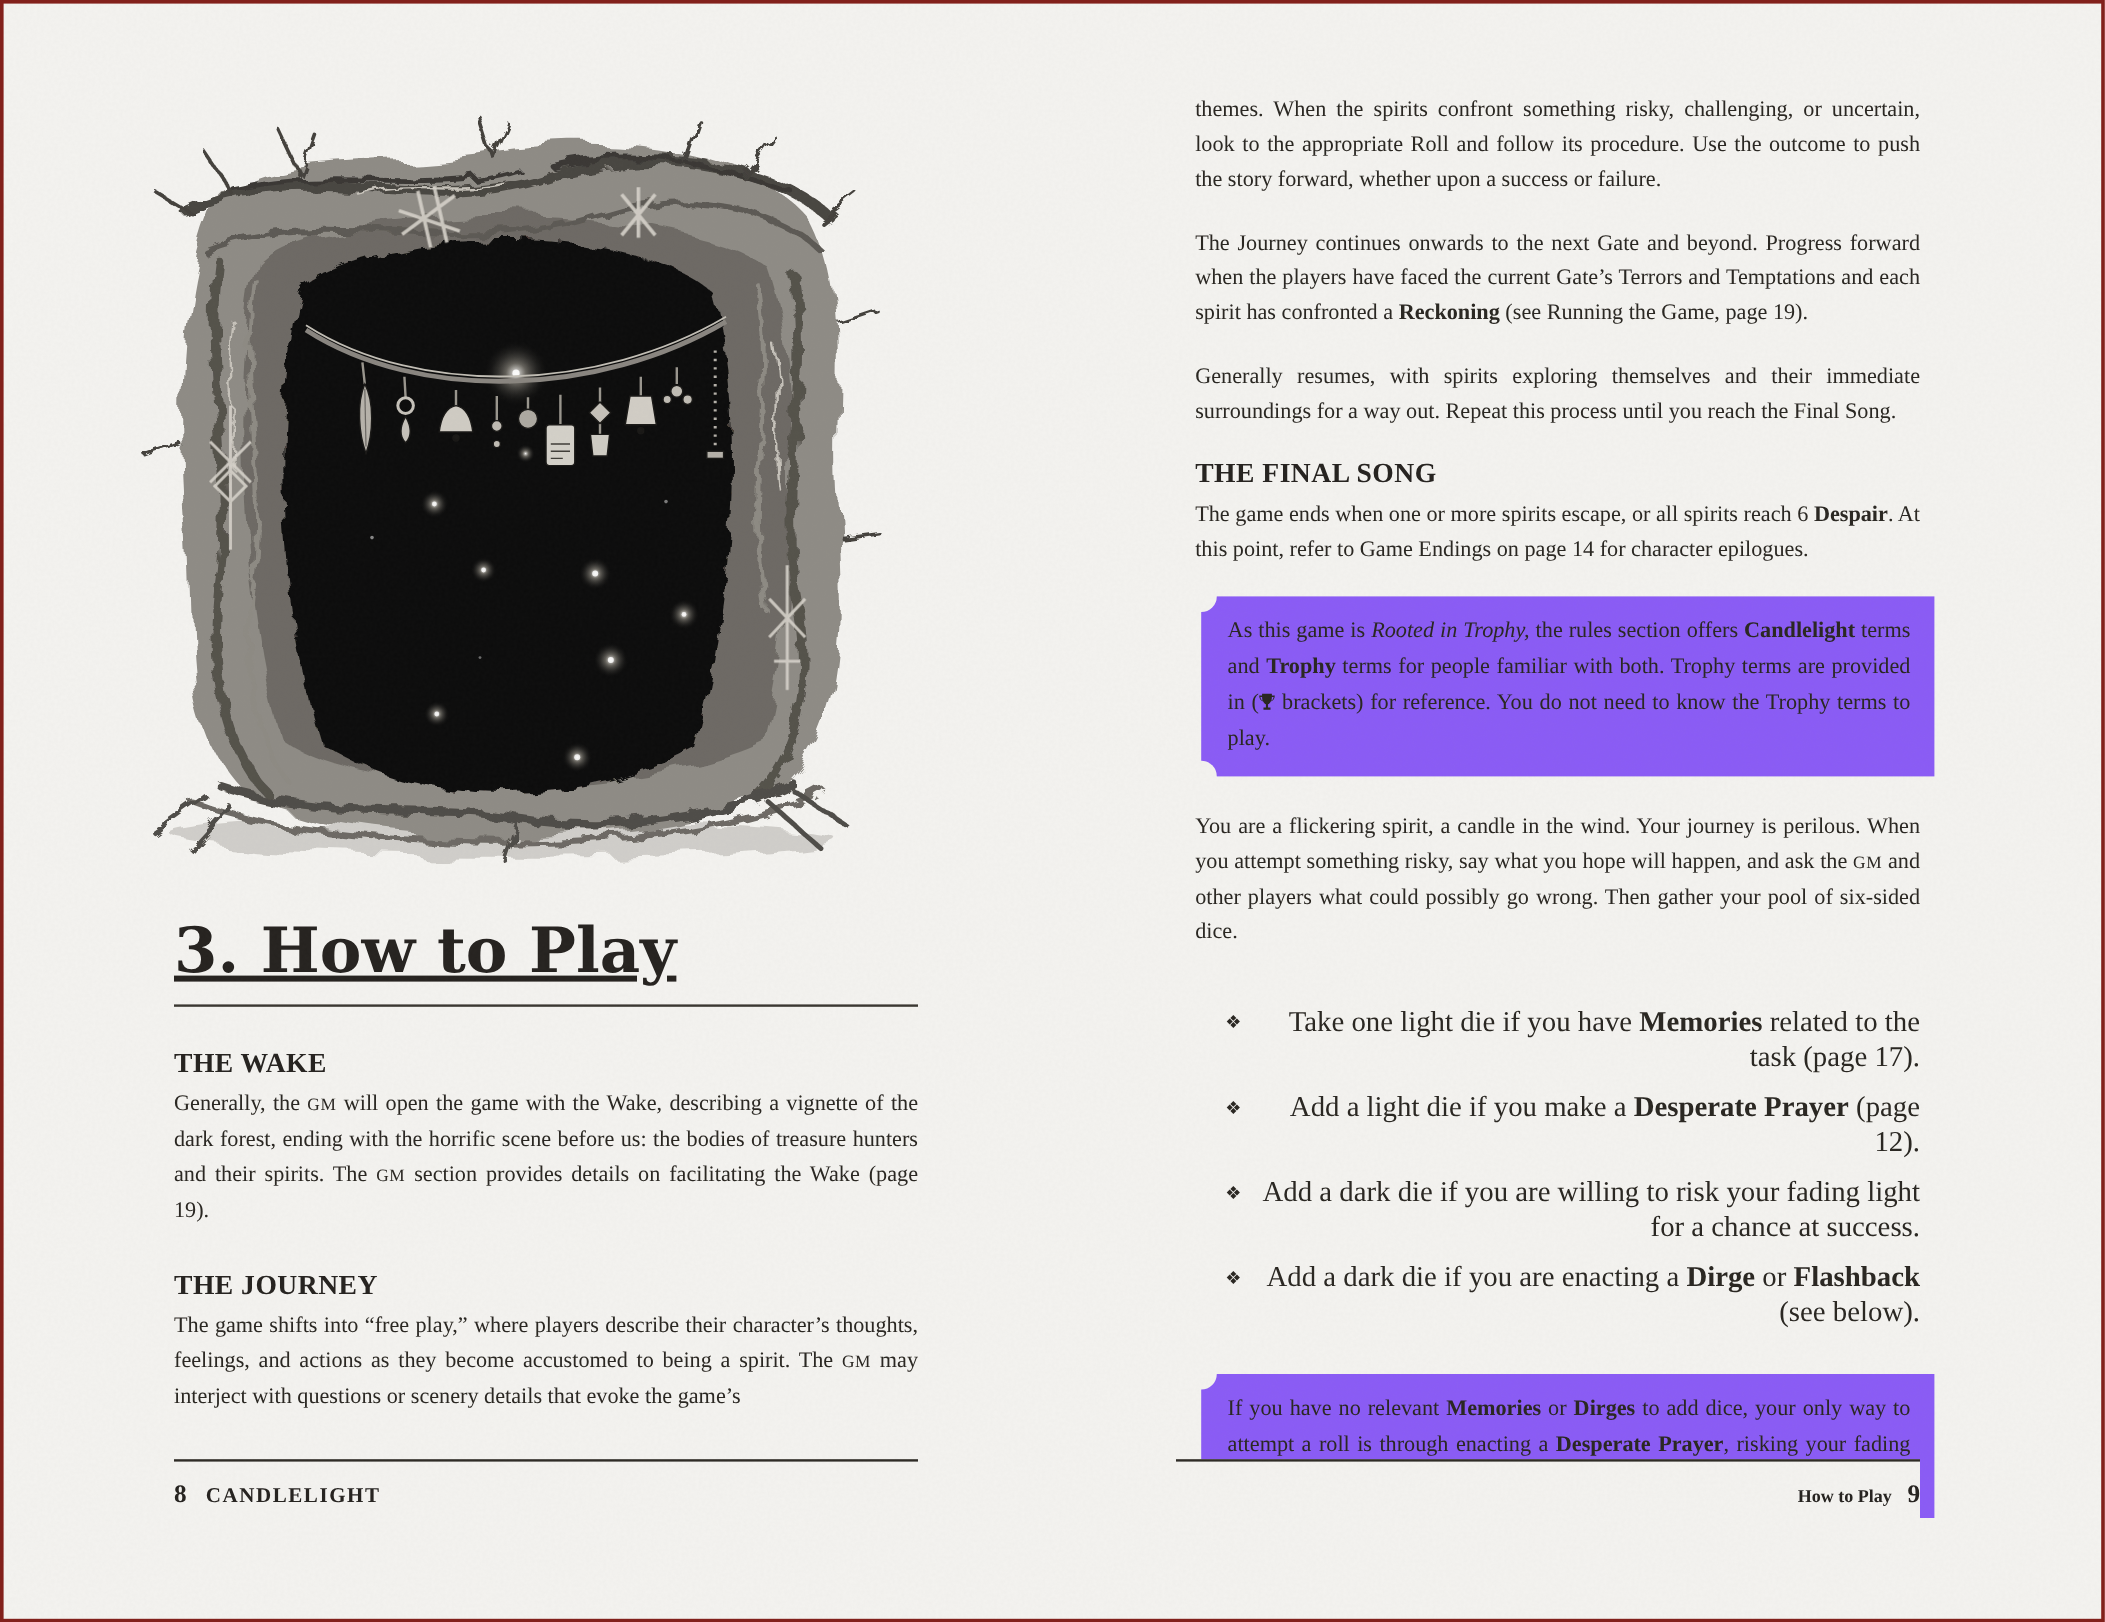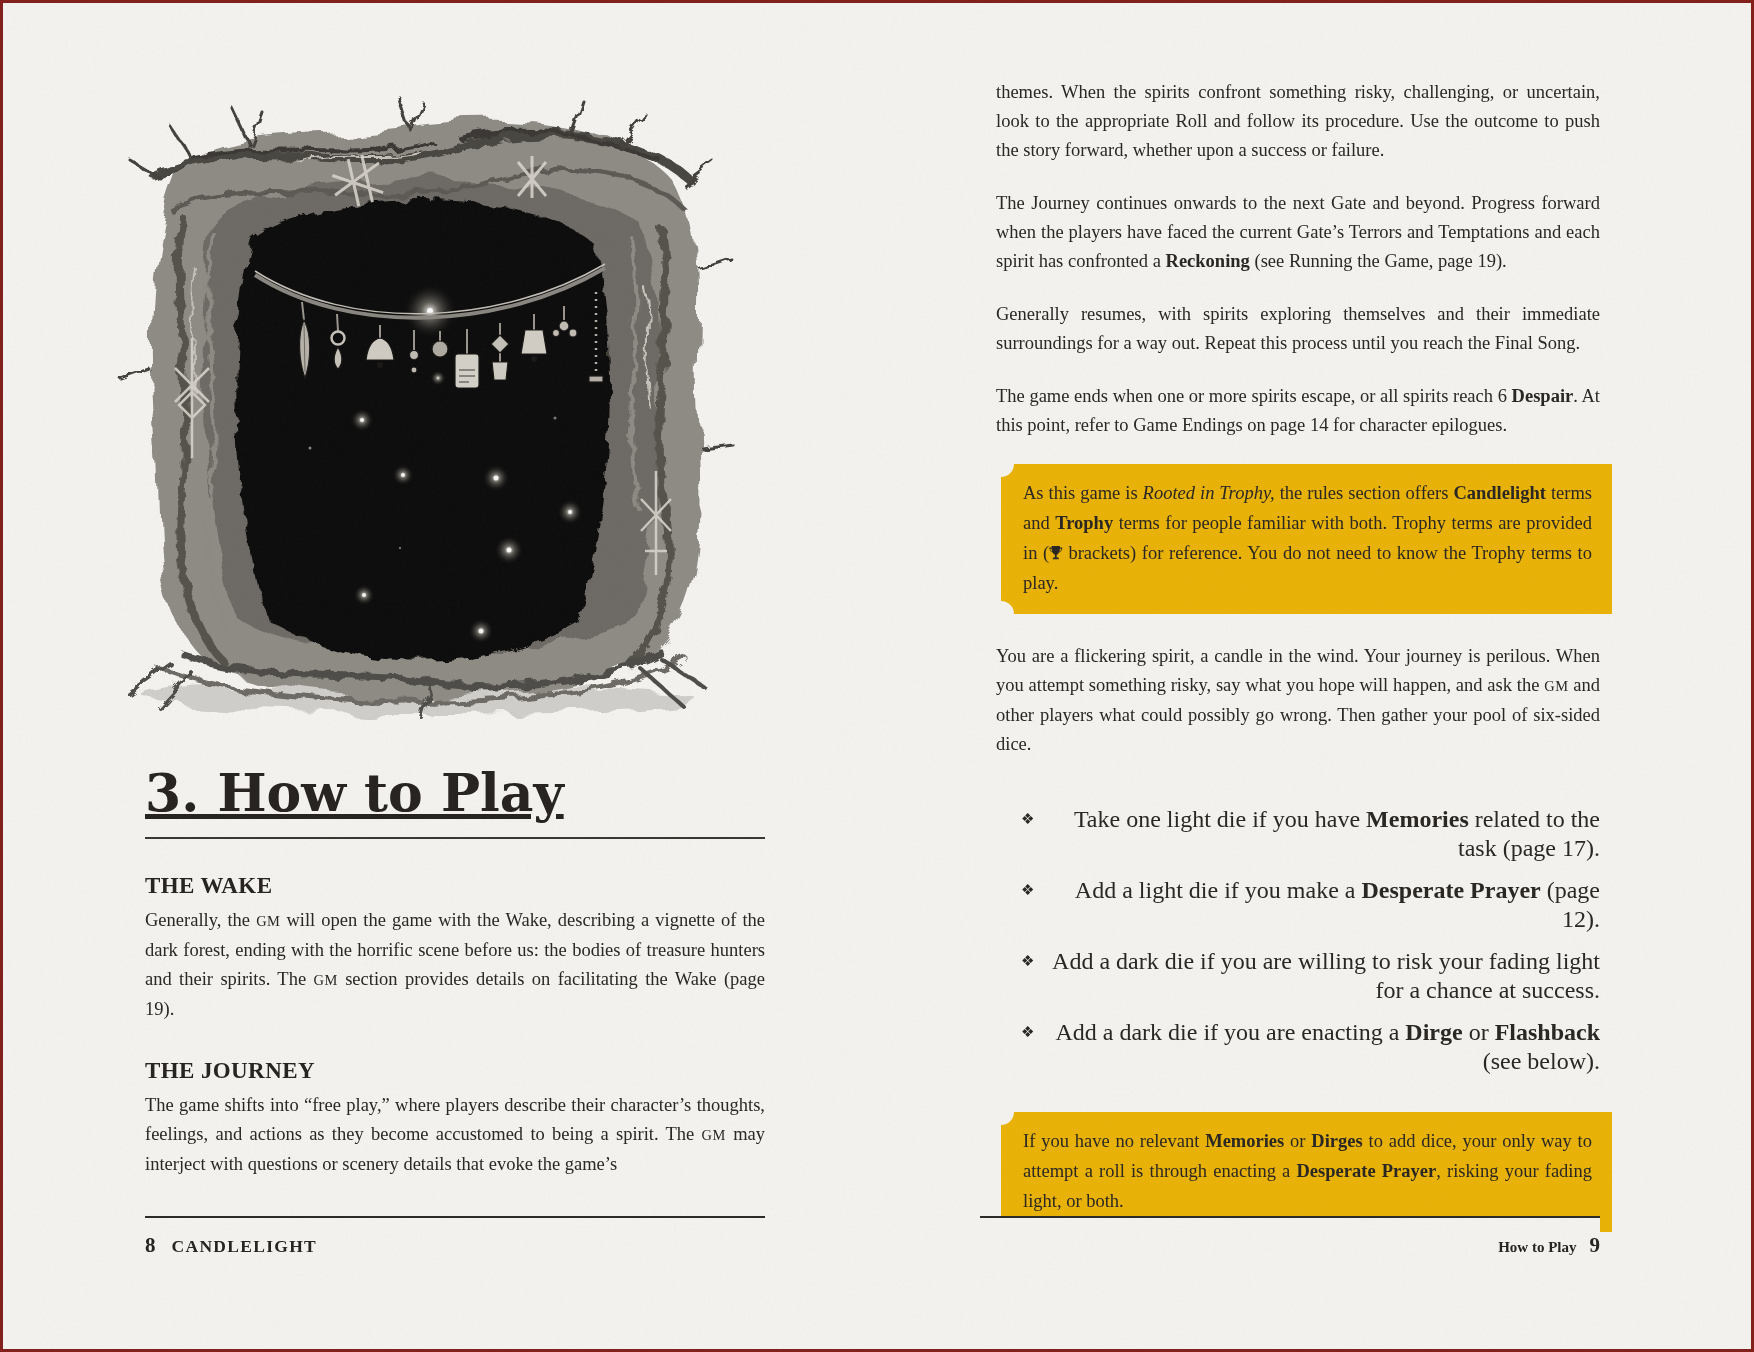--- a/index.html
+++ b/index.html
@@ -24,21 +24,21 @@
 
   h2.sec{font-size:23px;font-weight:bold;letter-spacing:.4px;margin:6px 0 7px;color:#262320;}
   .flow-left section{margin-top:34px;}
 
   p.body{font-size:18.5px;line-height:29px;margin:0 0 24px;text-align:justify;
          text-justify:inter-word;color:#2a2722;}
   .b{font-weight:bold;}
   .i{font-style:italic;}
   .sc{text-transform:uppercase;font-size:.78em;letter-spacing:.5px;}
 
-  .callout{position:relative;background:#eab308;margin:2px -12px 28px 5px;
+  .callout{position:relative;background:#8b5cf6;margin:2px -12px 28px 5px;
            padding:14px 20px 16px 22px;z-index:1;}
   .callout::before,.callout::after{content:"";position:absolute;left:-13px;width:26px;height:26px;
            border-radius:50%;background:#f4f3f0;}
   .callout::before{top:-13px;}
   .callout::after{bottom:-13px;}
   .callout p.body{margin:0;line-height:30px;text-align:justify;}
 
   ul.dice-list{list-style:none;margin:46px 0 36px;padding:0 0 0 25px;}
   ul.dice-list li{display:flex;margin-bottom:13px;}
   .bullet-marker{flex:0 0 25px;font-family:"DejaVu Sans","Liberation Sans",sans-serif;
@@ -203,20 +203,21 @@
       </div>
     </footer>
   </section>
 
   <section class="page page-right">
     <div class="flow-right">
       <p class="body"><span>themes. When the spirits confront something risky, challenging, or uncertain, look to the appropriate Roll and follow its procedure. Use the outcome to push the story forward, whether upon a success or failure.</span></p>
       <p class="body"><span>The Journey continues onwards to the next Gate and beyond. Progress forward when the players have faced the current Gate’s Terrors and Temptations and each spirit has confronted a </span><span class="b">Reckoning</span><span> (see Running the Game, page 19).</span></p>
       <p class="body"><span>Generally resumes, with spirits exploring themselves and their immediate surroundings for a way out. Repeat this process until you reach the Final Song.</span></p>
 
+      <h2 class="sec">THE FINAL SONG</h2>
       <p class="body"><span>The game ends when one or more spirits escape, or all spirits reach 6 </span><span class="b">Despair</span><span>. At this point, refer to Game Endings on page 14 for character epilogues.</span></p>
 
       <aside class="callout">
         <p class="body"><span>As this game is </span><span class="i">Rooted in Trophy,</span><span> the rules section offers </span><span class="b">Candlelight</span><span> terms and </span><span class="b">Trophy</span><span> terms for people familiar with both. Trophy terms are provided in (</span><span class="inline-icon"><svg viewBox="0 0 20 22">
                 <path fill="currentColor" d="M4 0h12v2.2h3.6c-.2 4-2 6.6-5 7.4-.8 1.8-2 3-3.3 3.4V17h3v2.6H5.7V17h3v-4c-1.3-.4-2.5-1.6-3.3-3.4-3-.8-4.8-3.4-5-7.4H4V0zm-2.1 4c.3 2.3 1.3 3.9 2.8 4.6C4.3 7.2 4 5.7 4 4H1.9zm16.2 0H16c0 1.7-.3 3.2-.7 4.6 1.5-.7 2.5-2.3 2.8-4.6z"></path>
               </svg></span><span> brackets) for reference. You do not need to know the Trophy terms to play.</span></p>
       </aside>
 
       <p class="body"><span>You are a flickering spirit, a candle in the wind. Your journey is perilous. When you attempt something risky, say what you hope will happen, and ask the </span><span class="sc">gm</span><span> and other players what could possibly go wrong. Then gather your pool of six-sided dice.</span></p>
 

